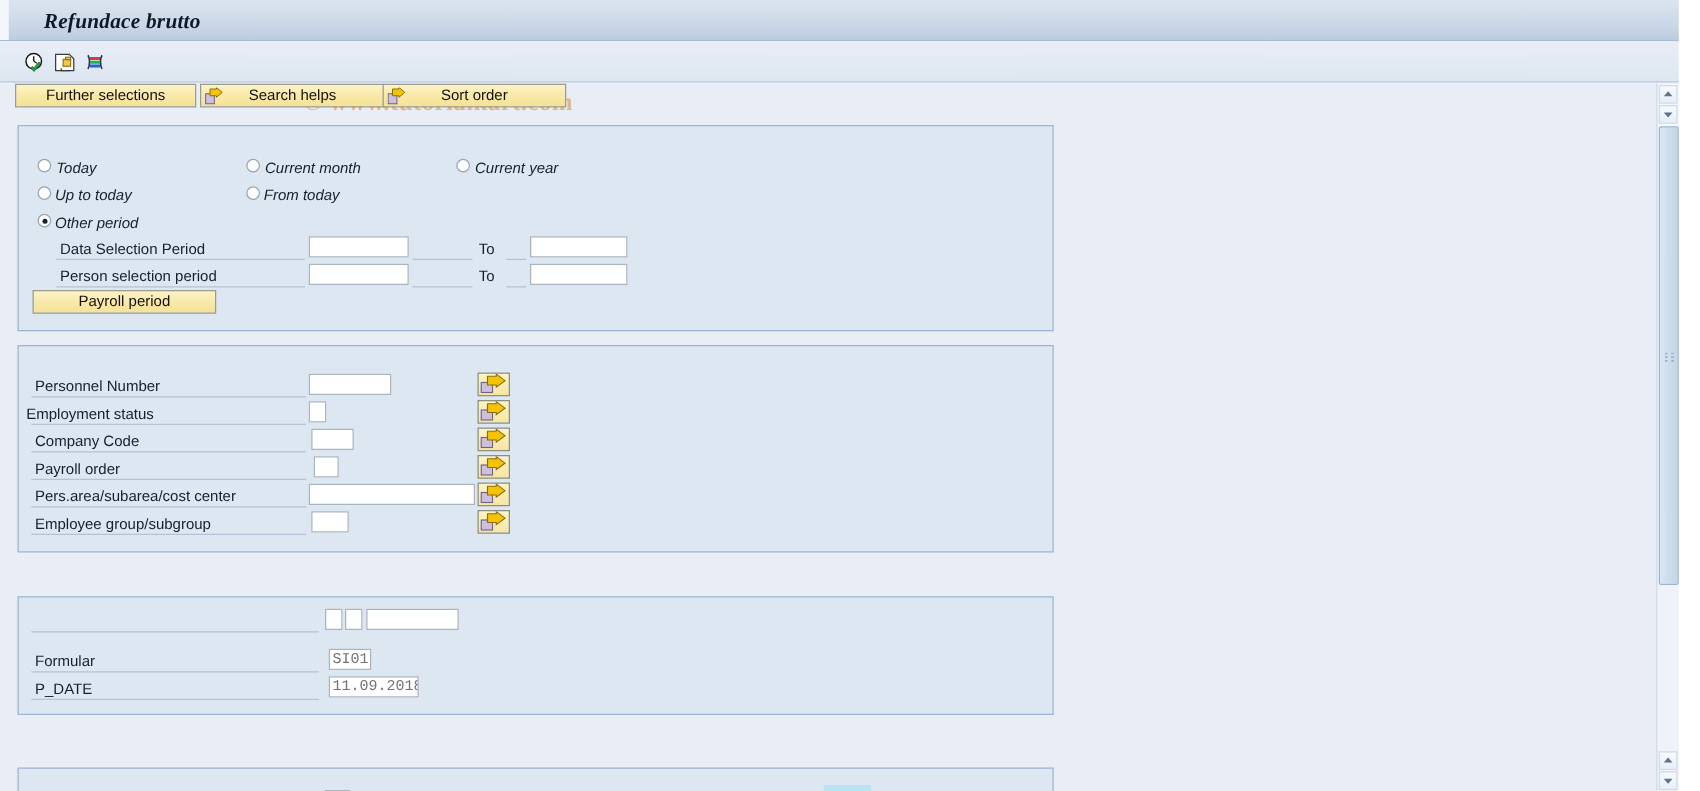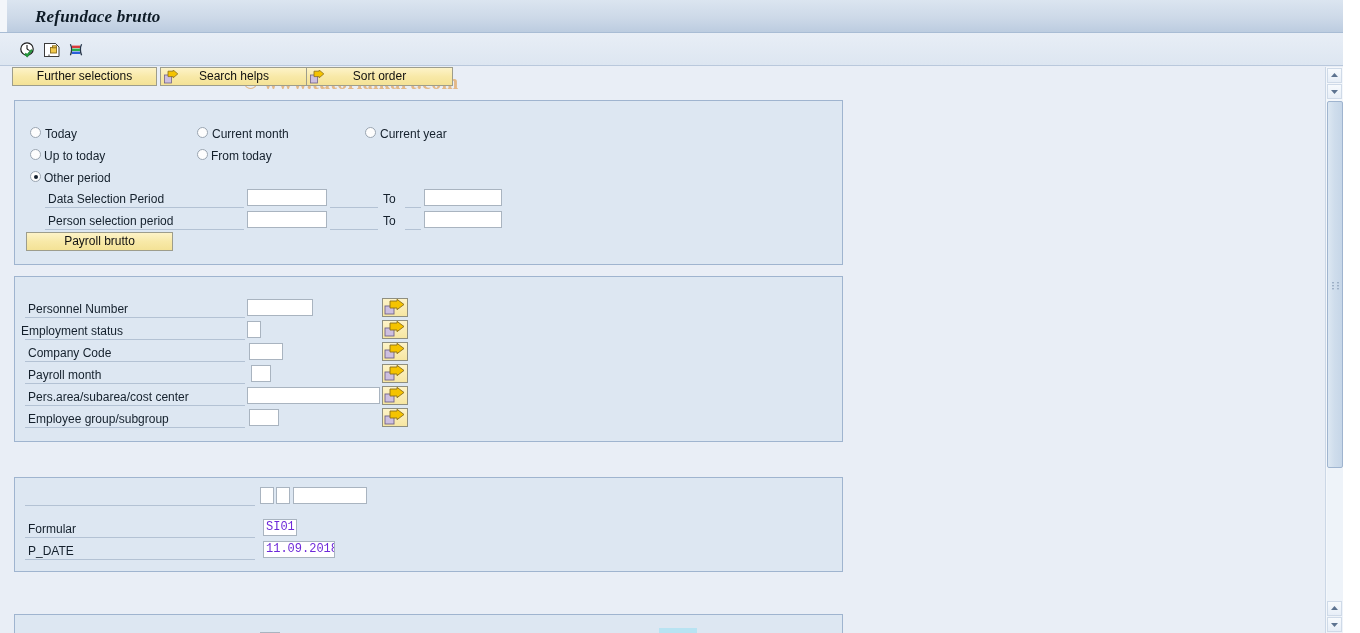--- a/index.html
+++ b/index.html
@@ -142,20 +142,21 @@
     border-radius: 50%;
     background: #15212e;
   }
   .rlabel {
     position: absolute;
     font-size: 12px;
     color: #14202c;
     white-space: nowrap;
     line-height: 12px;
     cursor: pointer;
+    font-style: italic;
   }
 
   
   .flabel {
     position: absolute;
     font-size: 12px;
     color: #14202c;
     white-space: nowrap;
     line-height: 13px;
   }
@@ -164,21 +165,21 @@
     height: 1px;
     background: #b3c2d4;
   }
   .inp {
     position: absolute;
     background: #ffffff;
     border: 1px solid #a9b4c0;
     box-sizing: border-box;
     font-family: "Liberation Mono", monospace;
     font-size: 12px;
-    color: #6d28d9;
+    color: #737373;
     padding: 0 2px;
     line-height: 15px;
     cursor: text;
     overflow: hidden;
     white-space: nowrap;
   }
   .to-label {
     position: absolute;
     font-size: 12px;
     color: #14202c;
@@ -346,21 +347,21 @@
 
     <span class="flabel" style="left:33px; top:114px;">Person selection period</span>
     <div class="underline" style="left:30px; top:128px; width:199px;"></div>
     <div class="inp" style="left:232px; top:110px; width:80px; height:17px;"></div>
     <div class="underline" style="left:315px; top:128px; width:48px;"></div>
     <span class="to-label" style="left:368px; top:114px;">To</span>
     <div class="underline" style="left:390px; top:128px; width:16px;"></div>
     <div class="inp" style="left:409px; top:110px; width:78px; height:17px;"></div>
 
     <div class="sapbtn" style="left:11px; top:131px; width:147px; height:19px;">
-      <span class="lbl">Payroll brutto</span>
+      <span class="lbl">Payroll period</span>
     </div>
   </div>
 
   <div class="panel" style="left:14px; top:276px; width:829px; height:166px;">
 
     <span class="flabel" style="left:13px; top:26px;">Personnel Number</span>
     <div class="underline" style="left:10px; top:40px; width:220px;"></div>
     <div class="inp" style="left:232px; top:22px; width:66px; height:17px;"></div>
     <div class="msbtn" style="left:367px; top:21px;">
       <svg width="24" height="17" viewBox="0 0 24 17">
@@ -382,21 +383,21 @@
     <span class="flabel" style="left:13px; top:70px;">Company Code</span>
     <div class="underline" style="left:10px; top:84px; width:220px;"></div>
     <div class="inp" style="left:234px; top:66px; width:34px; height:17px;"></div>
     <div class="msbtn" style="left:367px; top:65px;">
       <svg width="24" height="17" viewBox="0 0 24 17">
         <rect x="2" y="7" width="9" height="8" fill="#cdbfe0" stroke="#6f6288" stroke-width="0.9"></rect>
         <path d="M7 2 h7 V0.3 l7 5.2 -7 5.2 V9 H7 Z" fill="#f5c300" stroke="#8a6d1b" stroke-width="0.9"></path>
       </svg>
     </div>
 
-    <span class="flabel" style="left:13px; top:92px;">Payroll month</span>
+    <span class="flabel" style="left:13px; top:92px;">Payroll order</span>
     <div class="underline" style="left:10px; top:106px; width:220px;"></div>
     <div class="inp" style="left:236px; top:88px; width:20px; height:17px;"></div>
     <div class="msbtn" style="left:367px; top:87px;">
       <svg width="24" height="17" viewBox="0 0 24 17">
         <rect x="2" y="7" width="9" height="8" fill="#cdbfe0" stroke="#6f6288" stroke-width="0.9"></rect>
         <path d="M7 2 h7 V0.3 l7 5.2 -7 5.2 V9 H7 Z" fill="#f5c300" stroke="#8a6d1b" stroke-width="0.9"></path>
       </svg>
     </div>
 
     <span class="flabel" style="left:13px; top:114px;">Pers.area/subarea/cost center</span>

